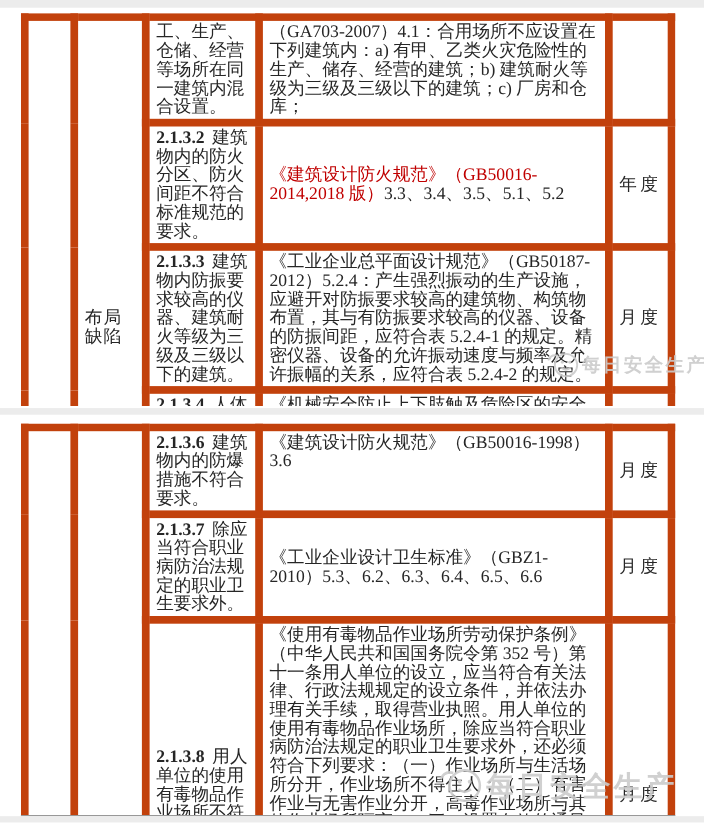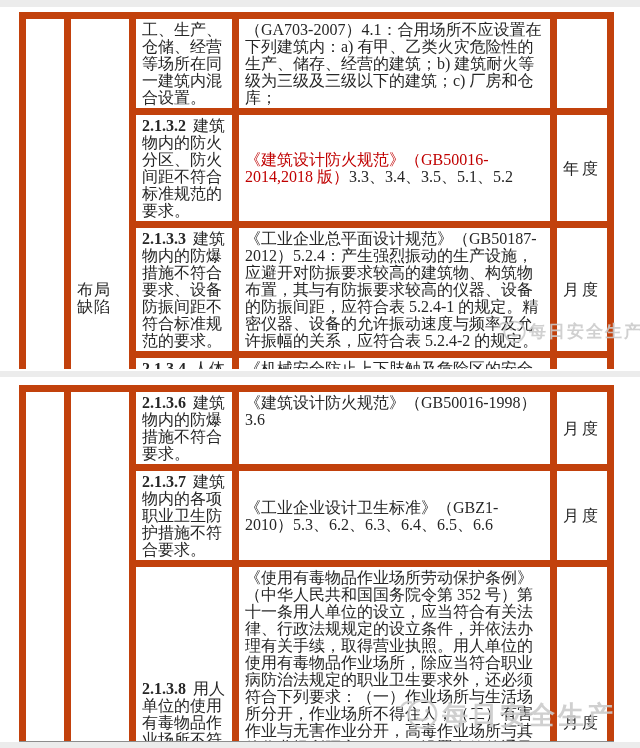--- a/index.html
+++ b/index.html
@@ -63,21 +63,21 @@
         <td class="c-item" style="height:58px"><b class="num"></b><span>工、生产、仓储、经营等场所在同一建筑内混合设置。</span></td>
         <td class="c-std"><span>（GA703-2007）4.1：合用场所不应设置在下列建筑内：a) 有甲、乙类火灾危险性的生产、储存、经营的建筑；b) 建筑耐火等级为三级及三级以下的建筑；c) 厂房和仓库；</span></td>
         <td class="c-freq"></td>
       </tr>
       <tr>
         <td class="c-item" style="height:70px"><b class="num">2.1.3.2</b><span>建筑物内的防火分区、防火间距不符合标准规范的要求。</span></td>
         <td class="c-std"><span class="red">《建筑设计防火规范》（GB50016-2014,2018 版）</span><span>3.3、3.4、3.5、5.1、5.2</span></td>
         <td class="c-freq">年度</td>
       </tr>
       <tr>
-        <td class="c-item" style="height:88px"><b class="num">2.1.3.3</b><span>建筑物内的防爆措施不符合要求、设备防振间距不符合标准规范的要求。</span></td>
+        <td class="c-item" style="height:88px"><b class="num">2.1.3.3</b><span>建筑物内防振要求较高的仪器、建筑耐火等级为三级及三级以下的建筑。</span></td>
         <td class="c-std"><span>《工业企业总平面设计规范》（GB50187-2012）5.2.4：产生强烈振动的生产设施，应避开对防振要求较高的建筑物、构筑物布置，其与有防振要求较高的仪器、设备的防振间距，应符合表 5.2.4-1 的规定。精密仪器、设备的允许振动速度与频率及允许振幅的关系，应符合表 5.2.4-2 的规定。</span></td>
         <td class="c-freq">月度</td>
       </tr>
       <tr>
         <td class="c-item" style="height:68px"><b class="num">2.1.3.4</b><span>人体触及机械设备危险部位的安全距离不符合标准规范要求。</span></td>
         <td class="c-std" style="vertical-align:top"><span>《机械安全防止上下肢触及危险区的安全距离》（GB23821-2009）4</span></td>
         <td class="c-freq">月度</td>
       </tr>
       <tr>
         <td class="c-item" style="height:70px"><b class="num">2.1.3.5</b><span>建筑物内的，电击防护安全措施未采取或不符合要求。</span></td>
@@ -101,21 +101,21 @@
       </colgroup>
       <tbody>
           <tr>
         <td class="c-blank" rowspan="4"></td>
         <td class="c-blank" rowspan="3"></td>
         <td class="c-item" style="height:58px"><b class="num">2.1.3.6</b><span>建筑物内的防爆措施不符合要求。</span></td>
         <td class="c-std" style="vertical-align:top"><span>《建筑设计防火规范》（GB50016-1998）3.6</span></td>
         <td class="c-freq">月度</td>
       </tr>
       <tr>
-        <td class="c-item" style="height:57px"><b class="num">2.1.3.7</b><span>建筑物内的各项职业卫生防护措施不符合要求。</span></td>
+        <td class="c-item" style="height:57px"><b class="num">2.1.3.7</b><span>除应当符合职业病防治法规定的职业卫生要求外。</span></td>
         <td class="c-std"><span>《工业企业设计卫生标准》（GBZ1-2010）5.3、6.2、6.3、6.4、6.5、6.6</span></td>
         <td class="c-freq">月度</td>
       </tr>
       <tr>
         <td class="c-item" style="height:195px"><b class="num">2.1.3.8</b><span>用人单位的使用有毒物品作业场所不符合要求。</span></td>
         <td class="c-std dense"><span>《使用有毒物品作业场所劳动保护条例》（中华人民共和国国务院令第 352 号）第十一条用人单位的设立，应当符合有关法律、行政法规规定的设立条件，并依法办理有关手续，取得营业执照。用人单位的使用有毒物品作业场所，除应当符合职业病防治法规定的职业卫生要求外，还必须符合下列要求：（一）作业场所与生活场所分开，作业场所不得住人；（二）有害作业与无害作业分开，高毒作业场所与其他作业场所隔离；（三）设置有效的通风装置；可能突然泄漏大量有毒物品或者易造成急性中毒的作业场所，设置自动报警装置和事故通风设施；（四）高毒作业场所设置应急撤离通道和必要的泄险区。用人单位及其作业场所符合前两款规定的，由卫生行政部门发给职业卫生安全许可证，方可从事使用有毒物品的作业。</span></td>
         <td class="c-freq">月度</td>
       </tr>
 
     </tbody>

